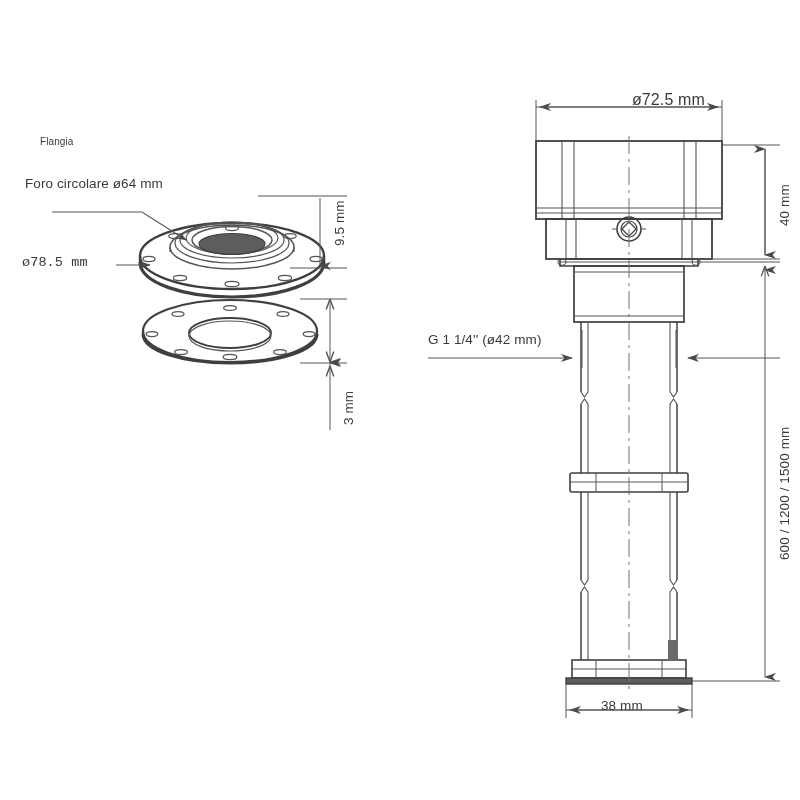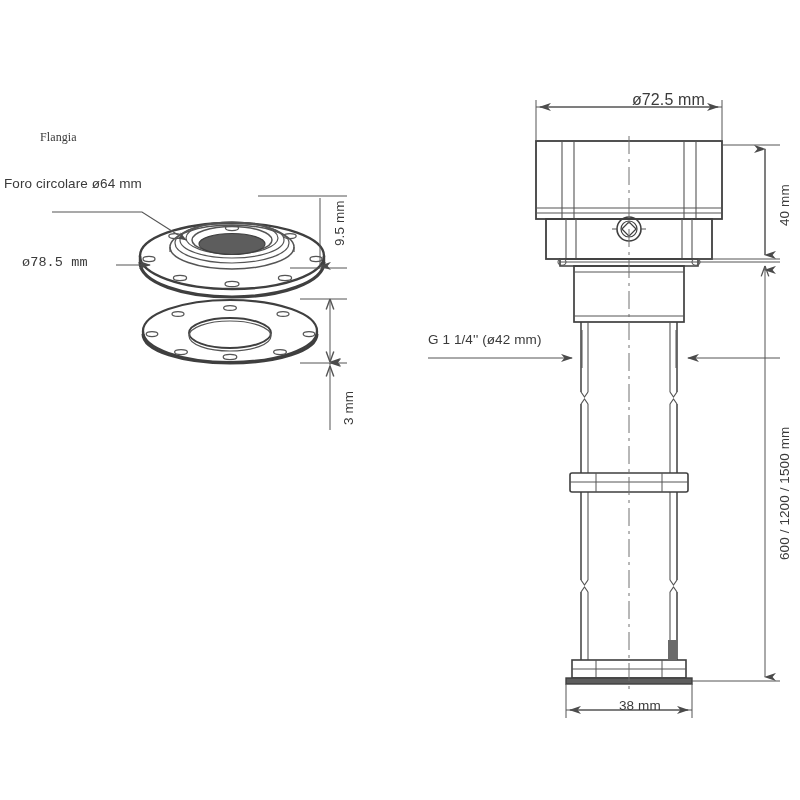--- a/index.html
+++ b/index.html
@@ -229,33 +229,33 @@
     </g>
 
     <g stroke="#555555" stroke-width="1" fill="none">
       <line x1="428" y1="358" x2="572" y2="358" marker-end="url(#arrR)"></line>
       <line x1="780" y1="358" x2="688" y2="358" marker-end="url(#arrL)"></line>
       <line x1="582" y1="330" x2="582" y2="368"></line>
       <line x1="676" y1="330" x2="676" y2="368"></line>
     </g>
   </svg>
 
-  <div class="lbl" style="left:40px;top:130px;font-size:12px;font-family:Liberation Serif, serif;">Flangia</div>
-
-  <div class="lbl" style="left:4px;top:176px;">Foro circolare ø64 mm</div>
+  <div class="lbl" style="left:40px;top:136px;font-size:10px;">Flangia</div>
+
+  <div class="lbl" style="left:25px;top:176px;">Foro circolare ø64 mm</div>
 
   <div class="lbl" style="left:22px;top:255px;font-family:Liberation Mono, monospace;">ø78.5 mm</div>
 
   <div class="lbl vlbl" style="left:332px;top:246px;transform:rotate(-90deg);">9.5 mm</div>
 
   <div class="lbl vlbl" style="left:341px;top:425px;transform:rotate(-90deg);">3 mm</div>
 
   <div class="lbl" style="left:588px;top:91px;font-size:16px;margin-left:44px;">ø72.5 mm</div>
 
   <div class="lbl vlbl" style="left:777px;top:226px;transform:rotate(-90deg);">40 mm</div>
 
   <div class="lbl" style="left:428px;top:332px;">G 1 1/4'' (ø42 mm)</div>
 
   <div class="lbl vlbl" style="left:777px;top:560px;transform:rotate(-90deg);">600 / 1200 / 1500 mm</div>
 
-  <div class="lbl" style="left:619px;top:698px;">38 mm</div>
+  <div class="lbl" style="left:601px;top:698px;">38 mm</div>
 
 </div>
 
 </body></html>

